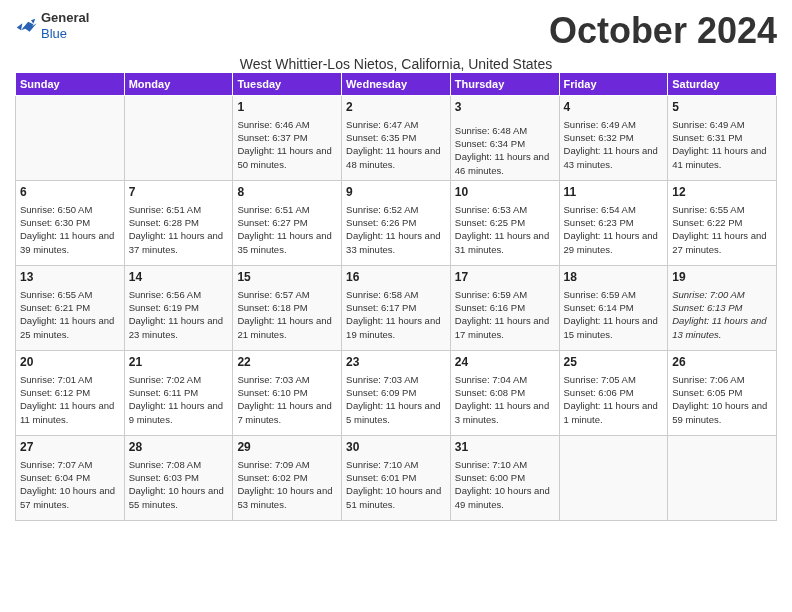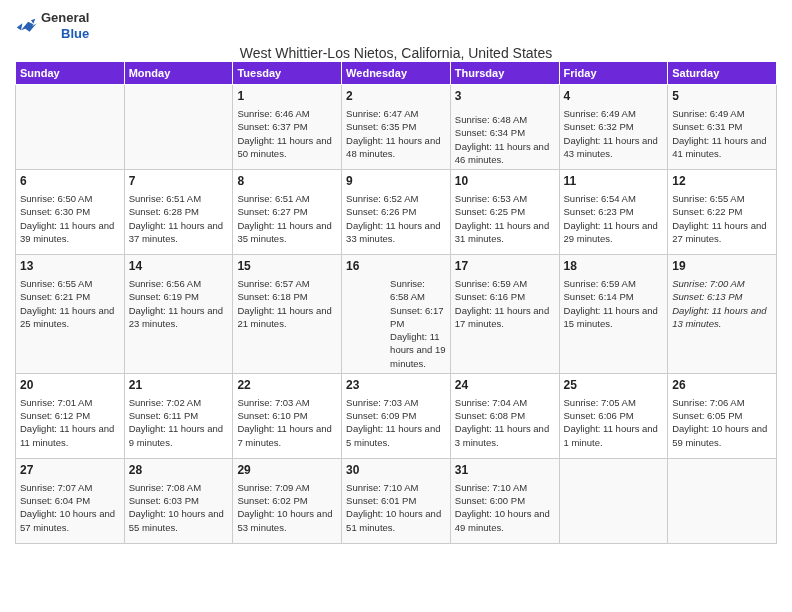--- a/index.html
+++ b/index.html
@@ -20,21 +20,21 @@
       display: flex;
       align-items: center;
       gap: 4px;
     }
     .logo-text {
       font-size: 13px;
       color: #333;
       line-height: 1.2;
     }
     .logo-text .general { font-weight: bold; }
-    .logo-text .blue { color: #1a5bb5; font-weight: bold; margin-left: 20px; }
+    .logo-text .blue { color: #1a5bb5; font-weight: normal; }
     .logo-bird {
       width: 22px;
       height: 20px;
     }
     .month-title {
       font-size: 36px;
       font-weight: bold;
       color: #333;
       text-align: right;
     }
@@ -89,20 +89,21 @@
   <div class="logo">
     <svg class="logo-bird" viewBox="0 0 30 28">
       <polygon points="8,20 18,8 26,12 22,6 28,4 24,14 30,10 20,22 14,18" fill="#2962b5"></polygon>
       <polygon points="2,16 10,10 8,20" fill="#2962b5"></polygon>
     </svg>
     <div class="logo-text">
       <div><span class="general">General</span></div>
       <div><span class="blue">Blue</span></div>
     </div>
   </div>
+  <div class="month-title">October 2024</div>
 </div>
 
 <div class="subtitle">West Whittier-Los Nietos, California, United States</div>
 
 <table>
   <thead>
     <tr id="header-row">
         <th>Sunday</th>
         <th>Monday</th>
         <th>Tuesday</th>
@@ -205,21 +206,21 @@
 Daylight: 11 hours and 23 minutes.</div>
         </td>
         <td>
           <span class="day-num">15</span>
           <div class="day-info" style="white-space: pre-line;">Sunrise: 6:57 AM
 Sunset: 6:18 PM
 Daylight: 11 hours and 21 minutes.</div>
         </td>
         <td>
           <span class="day-num">16</span>
-          <div class="day-info" style="white-space: pre-line; margin-left: 44px;">Sunrise: 6:58 AM
+          <div class="day-info" style="white-space: pre-line;">Sunrise: 6:58 AM
 Sunset: 6:17 PM
 Daylight: 11 hours and 19 minutes.</div>
         </td>
         <td>
           <span class="day-num">17</span>
           <div class="day-info" style="white-space: pre-line;">Sunrise: 6:59 AM
 Sunset: 6:16 PM
 Daylight: 11 hours and 17 minutes.</div>
         </td>
         <td>

